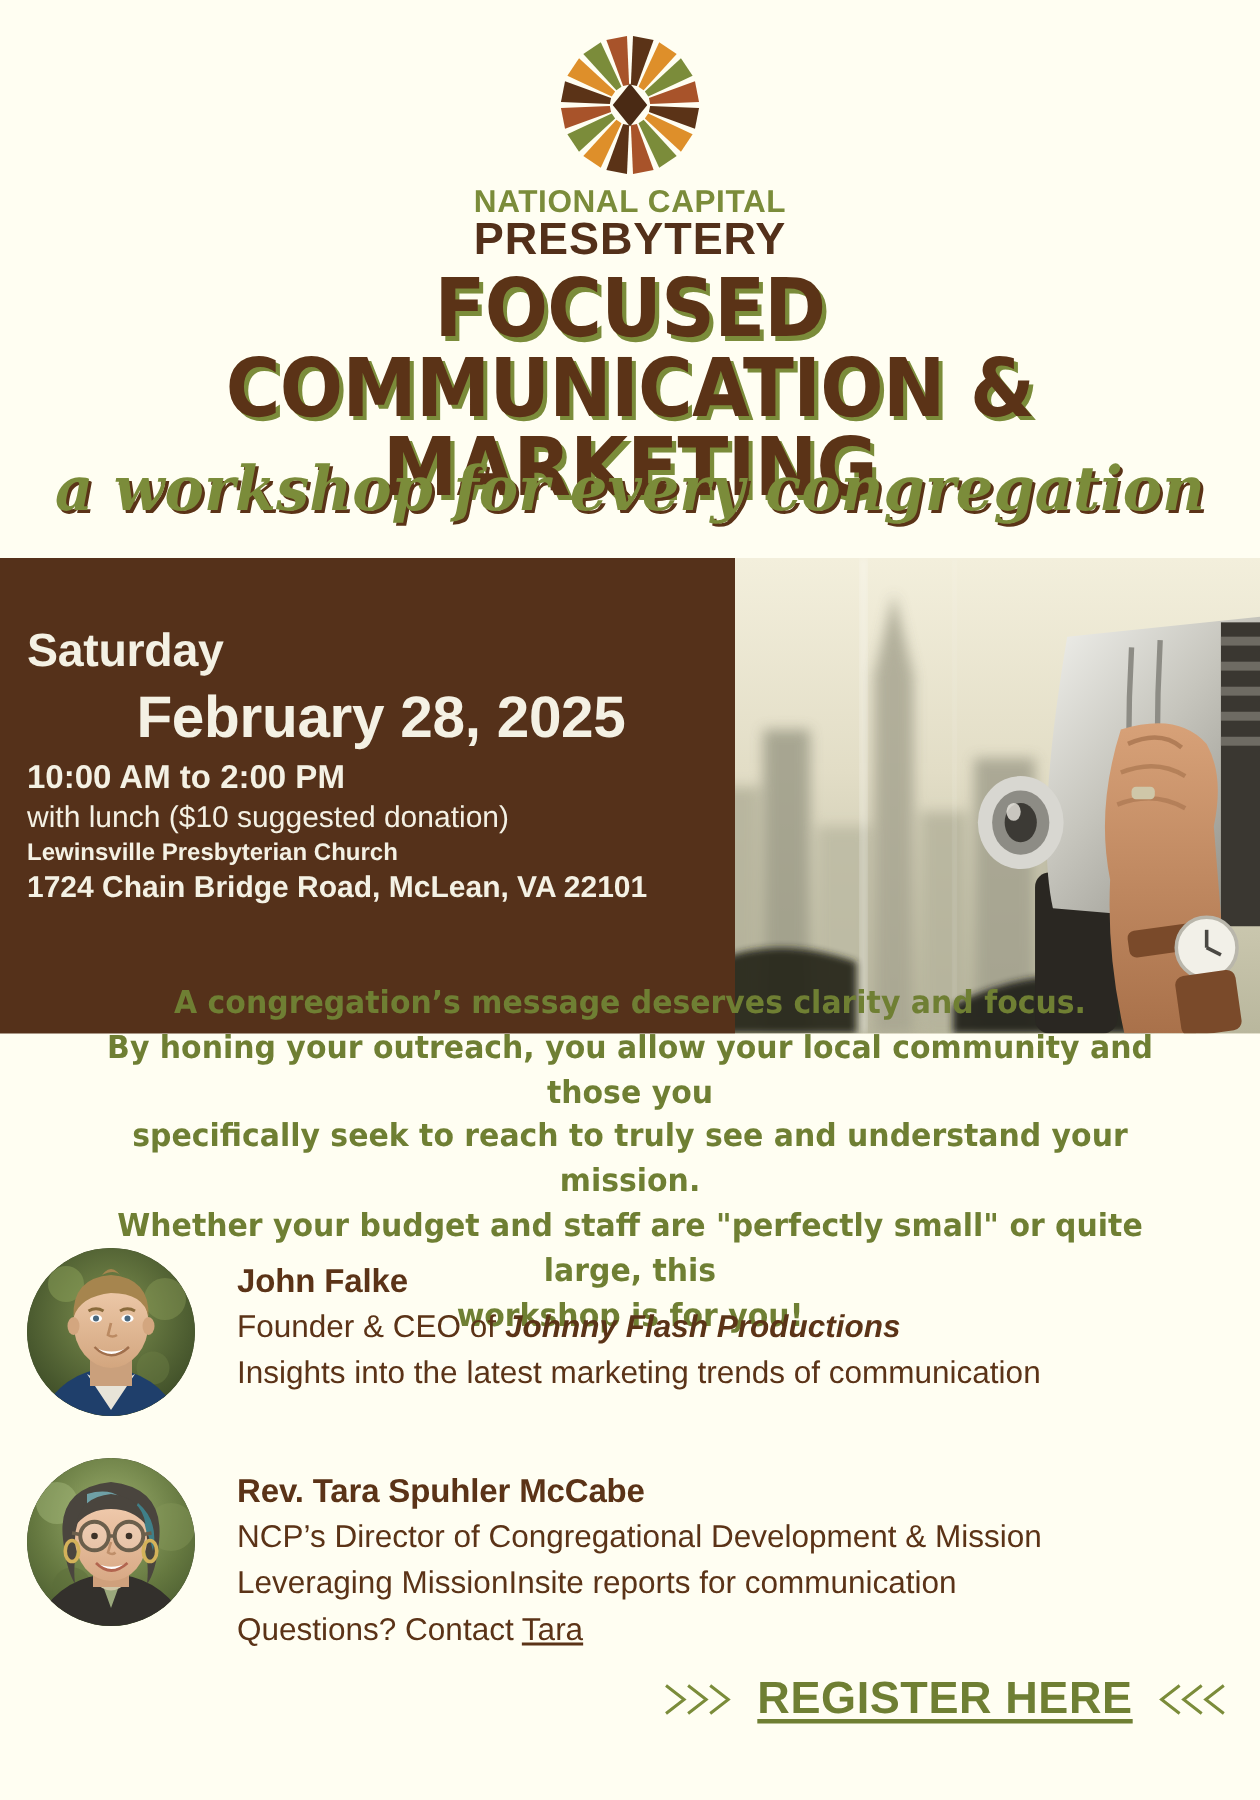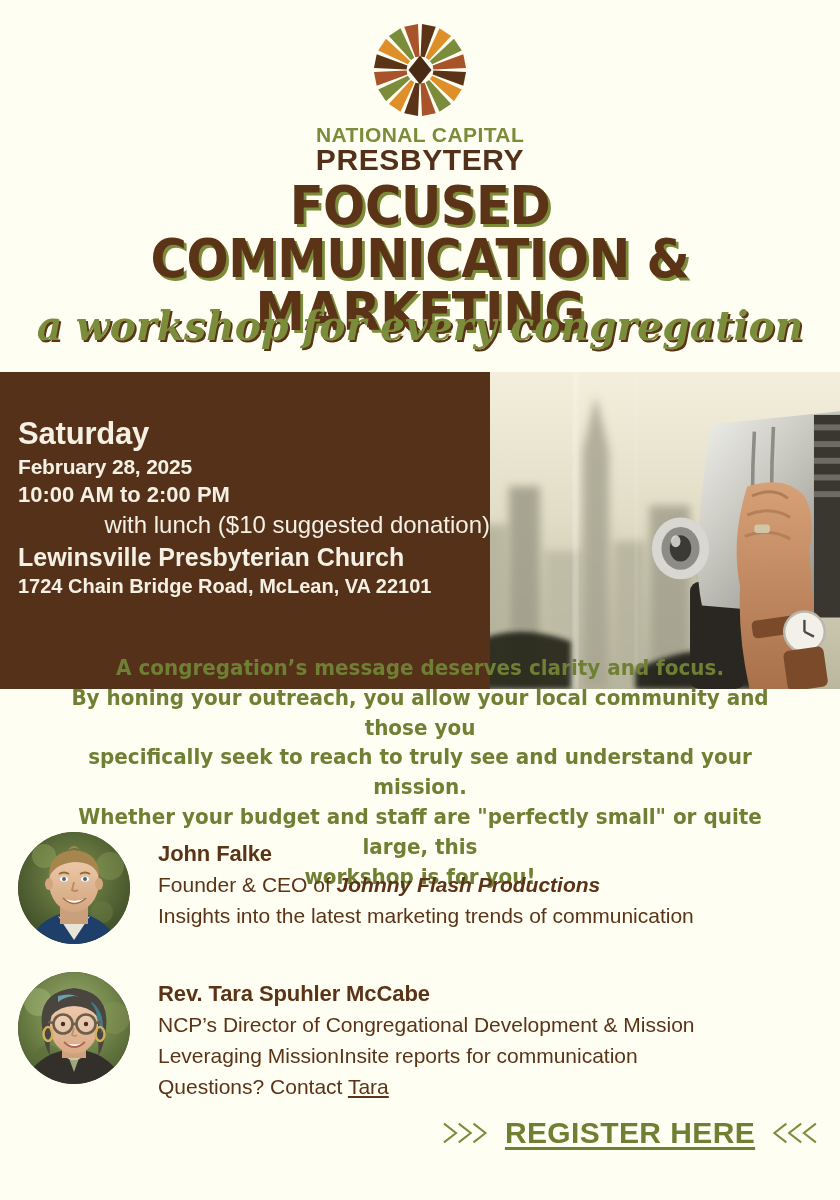--- a/index.html
+++ b/index.html
@@ -101,38 +101,38 @@
     padding: 42px 0 0 18px;
     color: #f4f1e4;
   }
   .ev-day {
     font-size: 31px;
     font-weight: bold;
     line-height: 1.28;
     letter-spacing: -0.2px;
   }
   .ev-date {
-    font-size: 21px;
+    font-size: 39px;
     font-weight: bold;
     line-height: 1.28;
     letter-spacing: -0.2px;
+    text-align: center;
   }
   .ev-time {
     font-size: 22px;
     font-weight: bold;
     line-height: 1.3;
   }
   .ev-lunch {
-    font-size: 24px;
+    font-size: 20px;
     font-weight: normal;
     line-height: 1.32;
-    text-align: right;
   }
   .ev-venue {
-    font-size: 25px;
+    font-size: 16px;
     font-weight: bold;
     line-height: 1.3;
   }
   .ev-addr {
     font-size: 20px;
     font-weight: bold;
     line-height: 1.32;
   }
 
   

